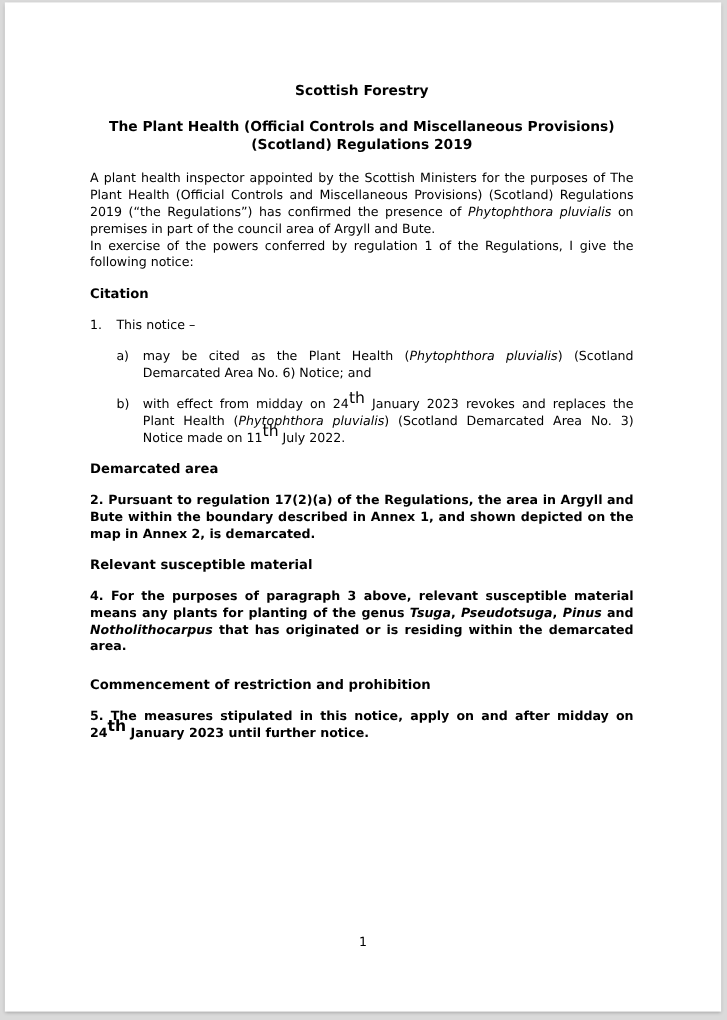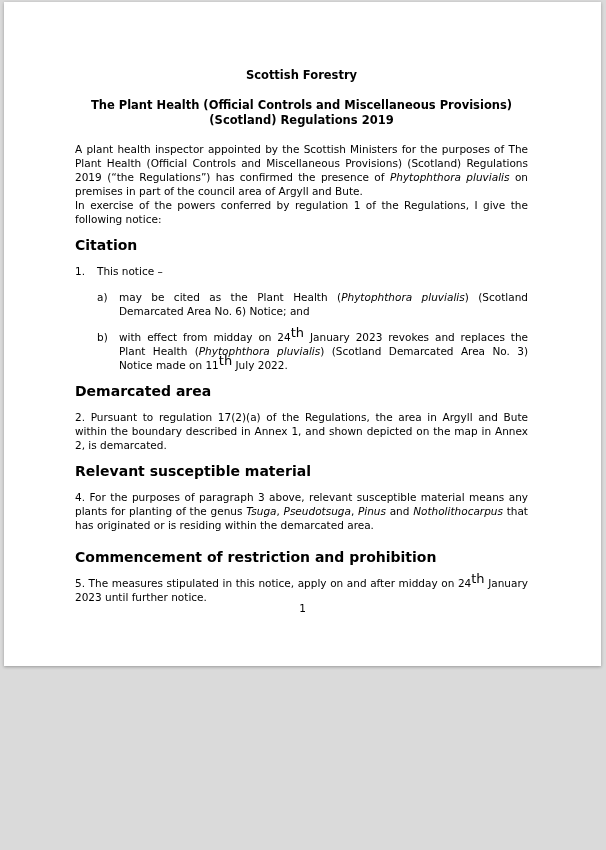--- a/index.html
+++ b/index.html
@@ -16,21 +16,21 @@
     position: relative;
     width: 606px;
     height: 850px;
     overflow: hidden;
   }
   .page {
     position: absolute;
     left: 4px;
     top: 2px;
     width: 597px;
-    height: 664px;
+    height: 841px;
     background: #ffffff;
     box-shadow: 0 1px 3px rgba(0,0,0,0.30);
   }
   .content {
     position: absolute;
     top: 0;
     left: 71px;
     width: 453px;
   }
   .center-title {
@@ -45,23 +45,24 @@
     margin-bottom: 15px;
   }
   .body-text {
     font-size: 10.5px;
     line-height: 14px;
     text-align: justify;
     margin: 0;
   }
   .para {
     margin: 12px 0;
+    font-weight: bold;
   }
   .section-heading {
-    font-size: 14px;
+    font-size: 11px;
     line-height: 14px;
     font-weight: bold;
     margin: 12px 0;
   }
   .heading-extra-gap {
     margin-top: 18px;
   }
   .list-item, .sub-item {
     display: flex;
     margin: 12px 0;

